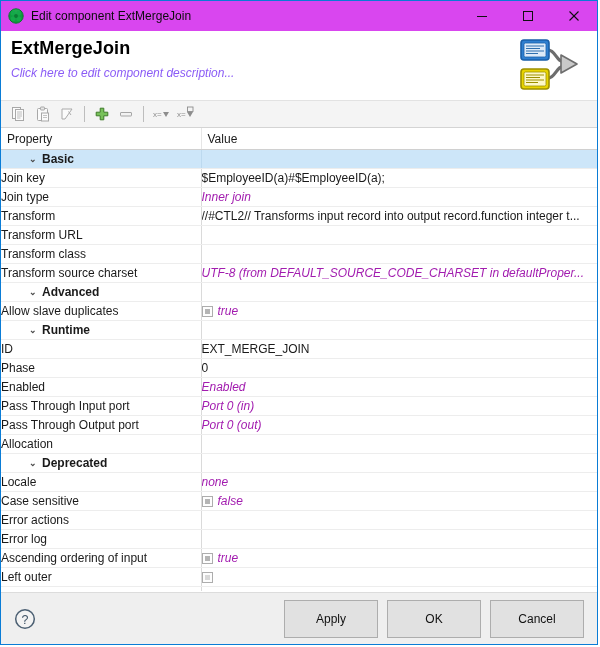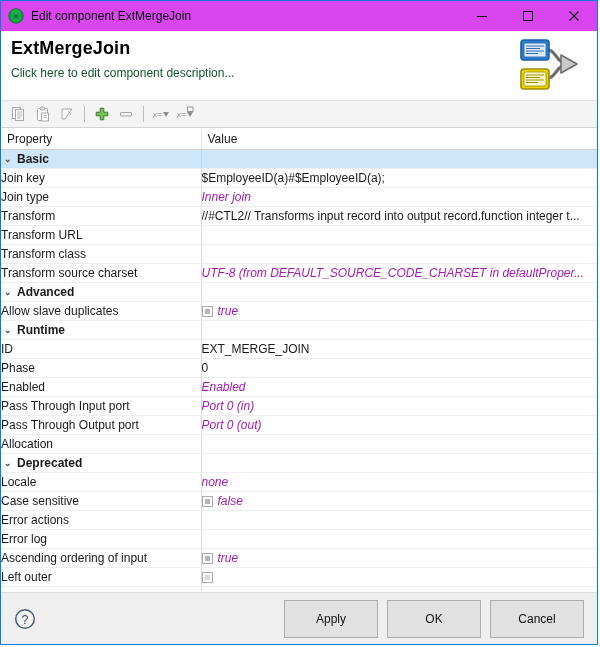--- a/index.html
+++ b/index.html
@@ -66,21 +66,22 @@
   }
   .header-title {
     font-size: 18px;
     font-weight: bold;
     color: #000000;
     letter-spacing: .1px;
   }
   .header-desc {
     margin-top: 7px;
     font-size: 12px;
-    color: #14532d;
+    font-style: italic;
+    color: #8b5cf6;
   }
   .header-graphic {
     position: absolute;
     right: 14px; top: 4px;
     width: 68px; height: 58px;
   }
 
   
   .toolbar {
     flex: 0 0 28px;
@@ -142,21 +143,21 @@
     color: #1a1a1a;
   }
   td.valcell {
     padding-left: 6px;
     color: #1a1a1a;
   }
   tr.section td {
     border-right: none;
   }
   tr.section td.namecell {
-    padding-left: 3px;
+    padding-left: 28px;
     font-weight: bold;
     border-right: 1px solid #dadada;
   }
   tr.section.selected td {
     background: #cde6f9;
   }
   tr.section.selected td.namecell {
     border-right: 1px solid #bcd9ef;
   }
   .twisty {

